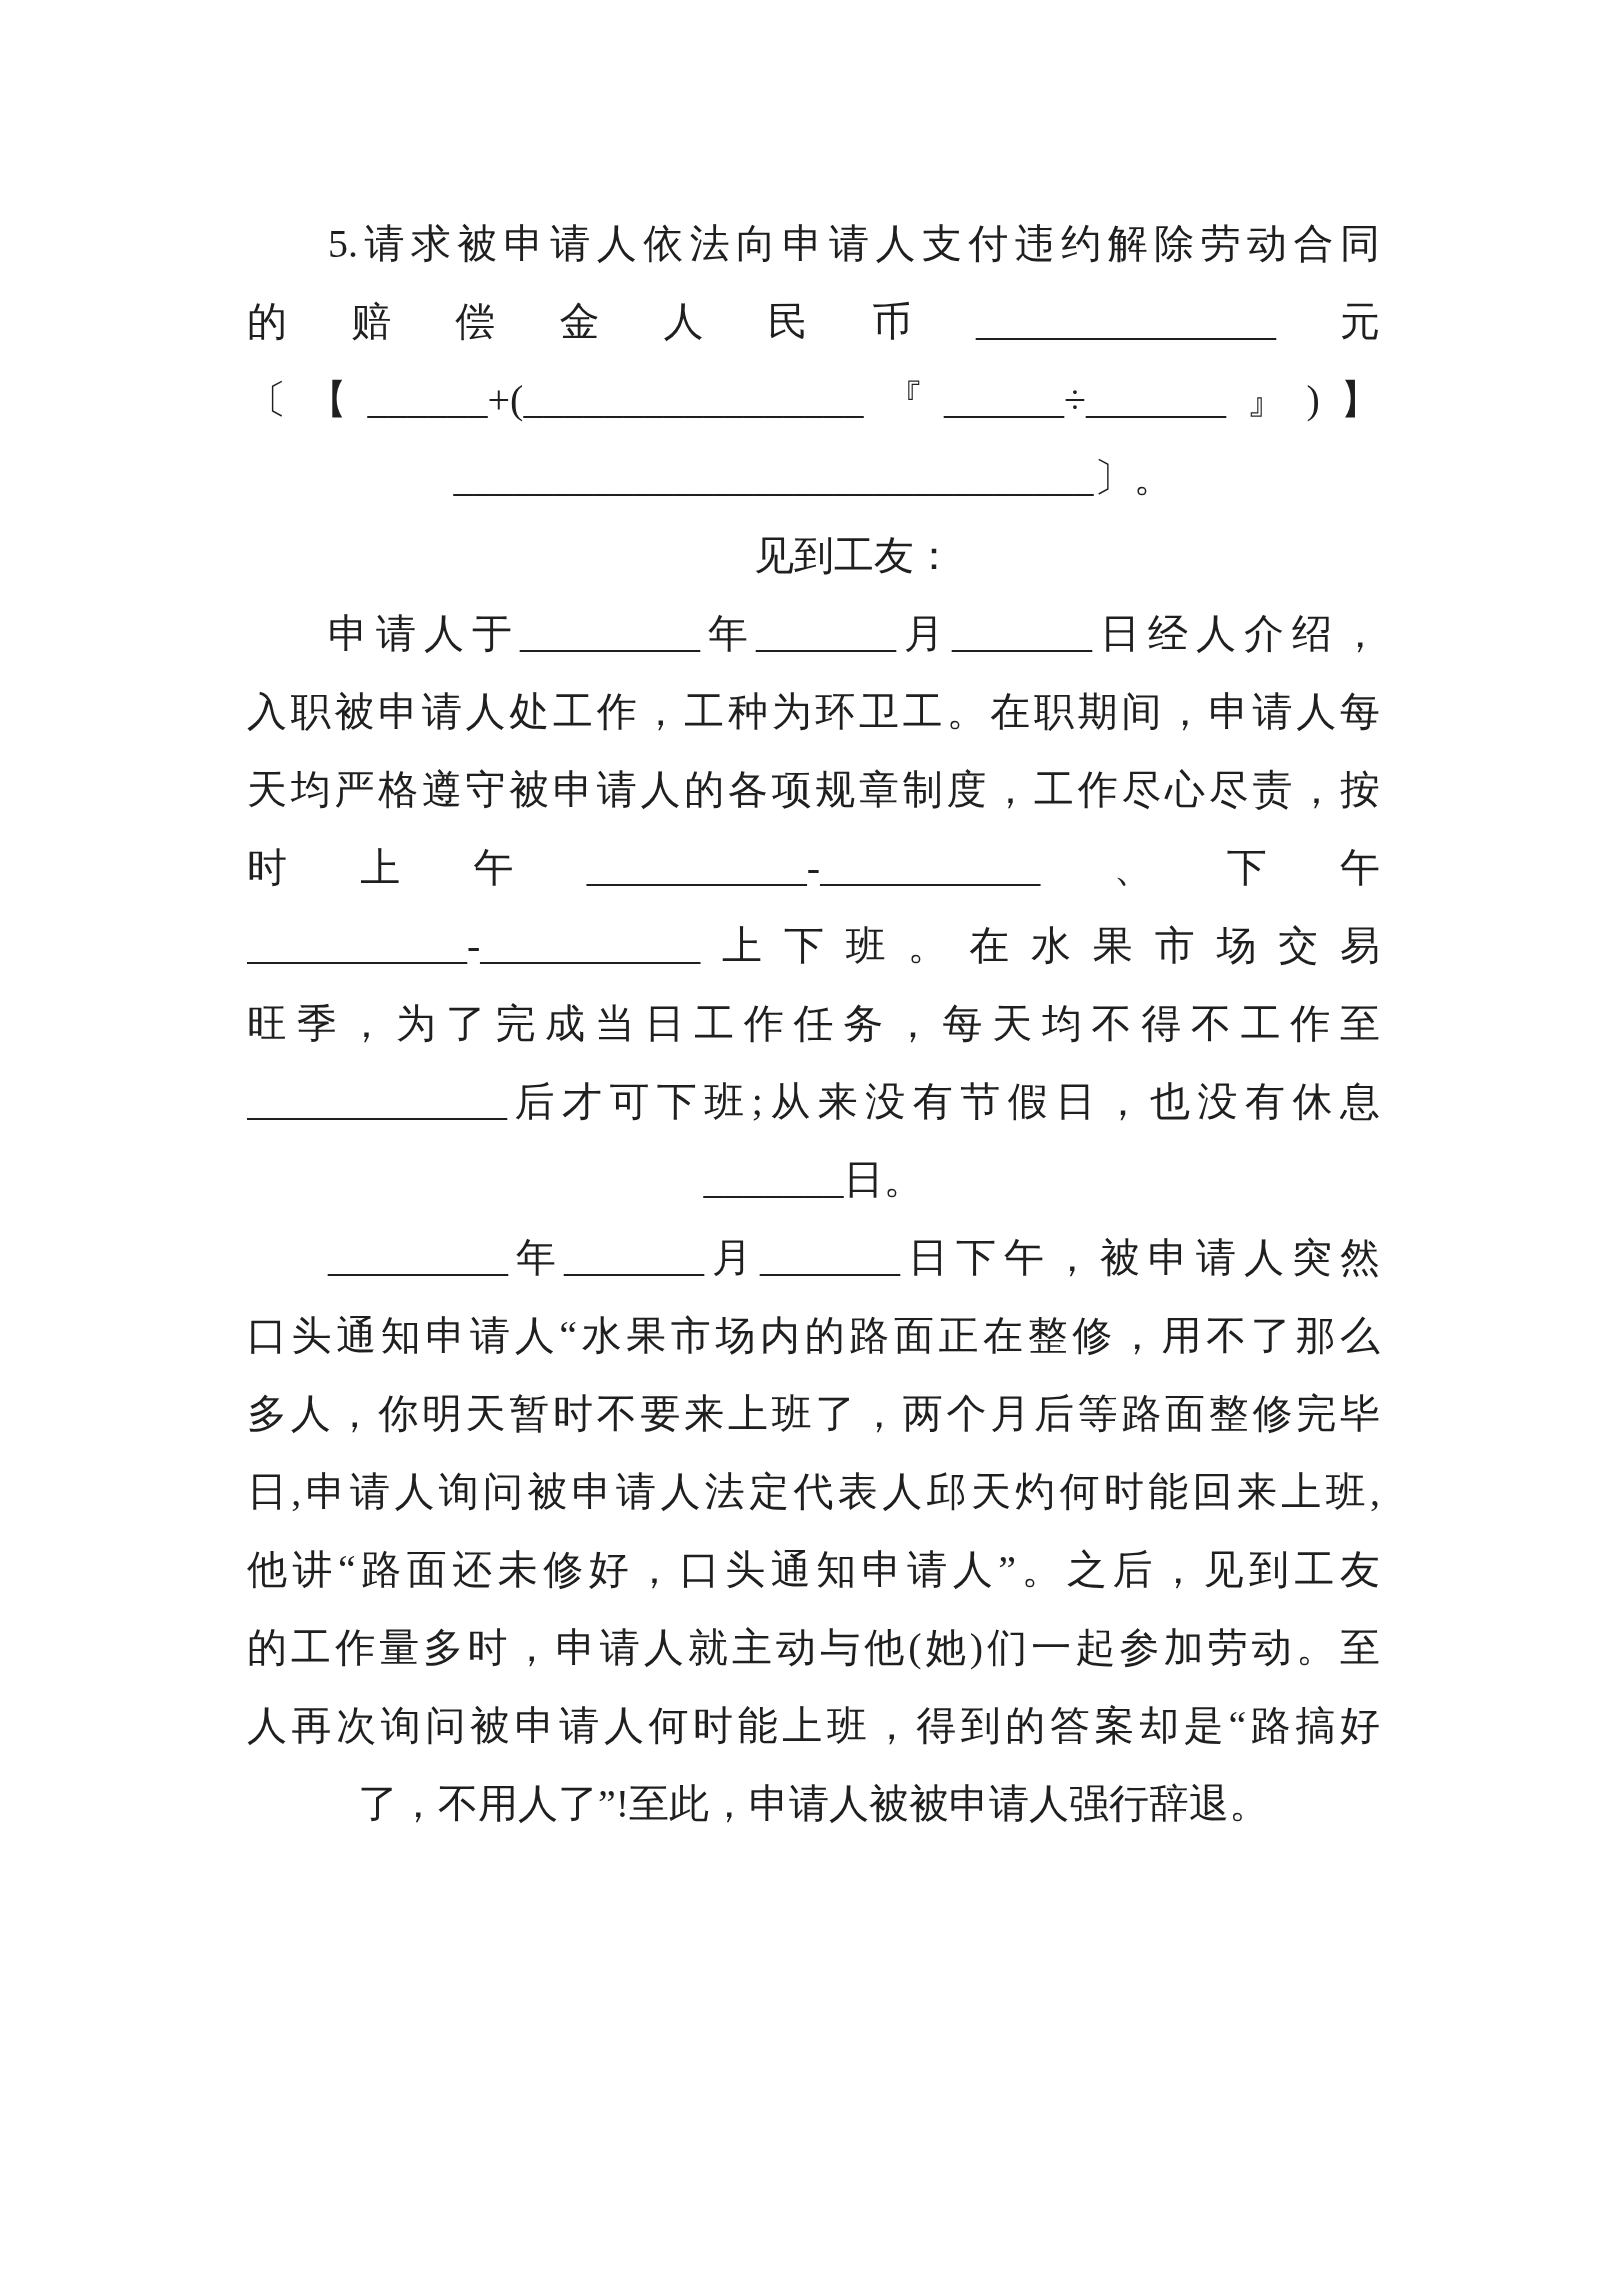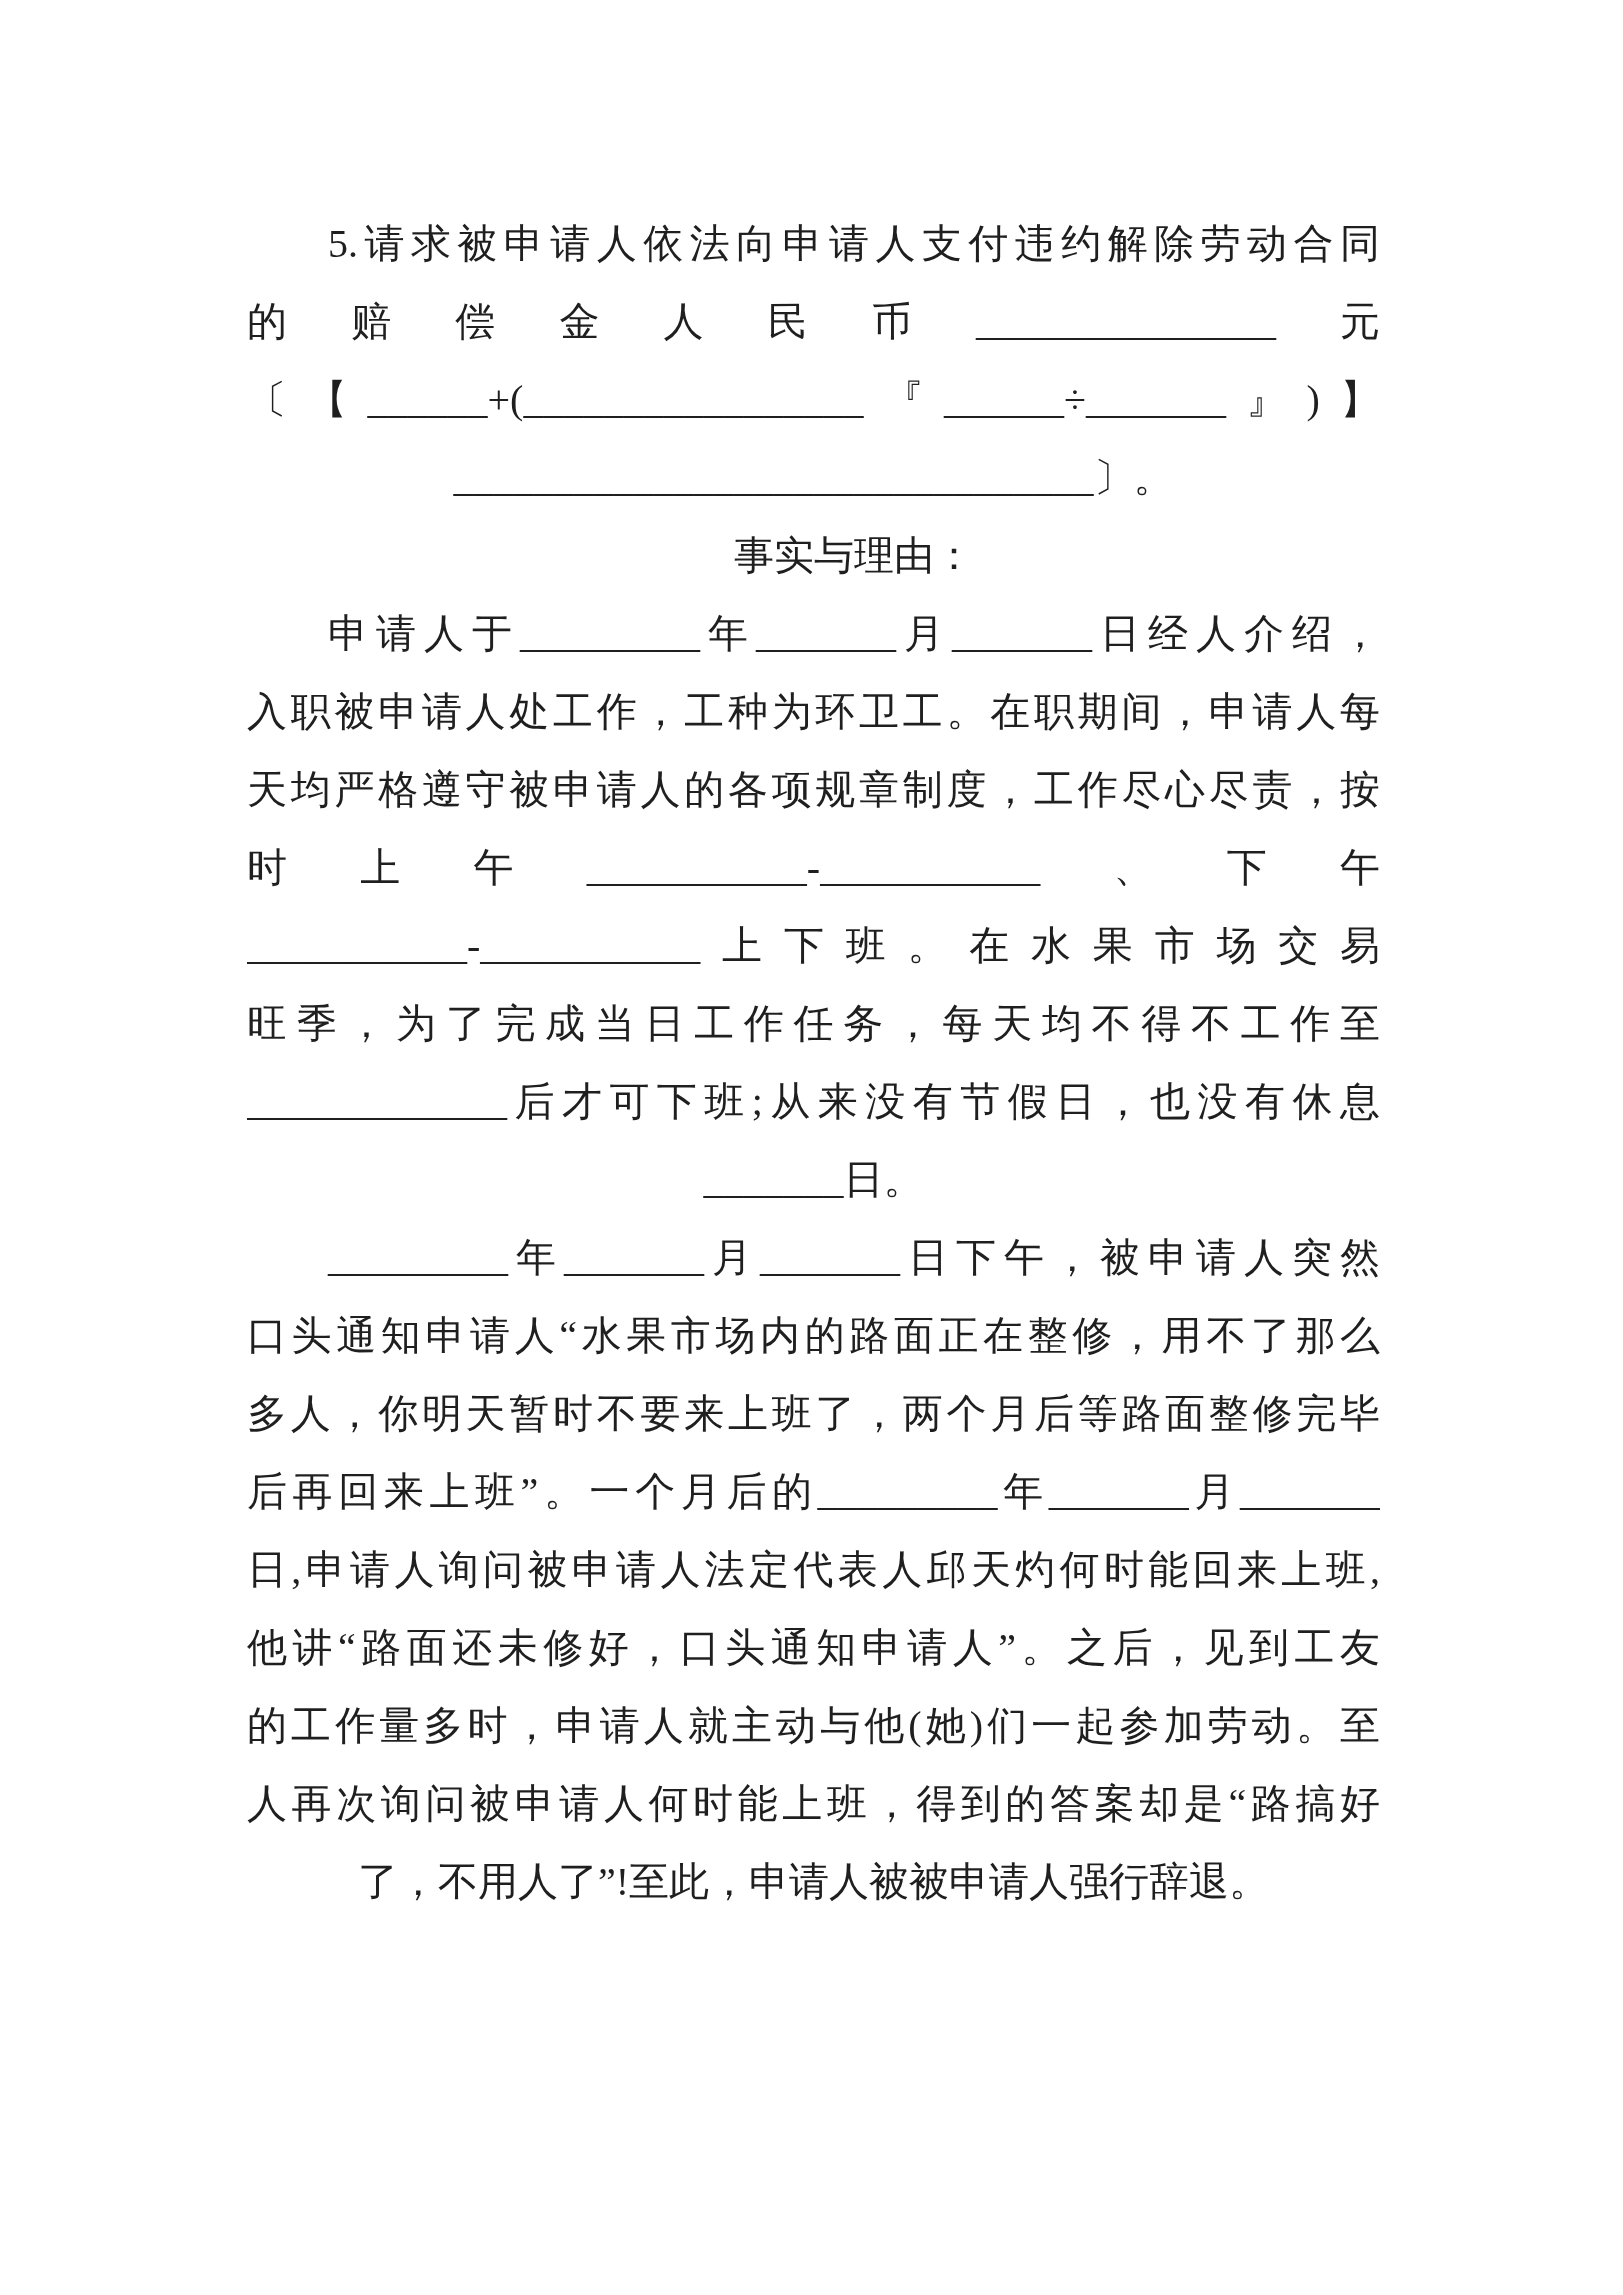--- a/index.html
+++ b/index.html
@@ -38,33 +38,32 @@
 </head>
 <body>
 
 <div class="page" style="background: rgb(255, 255, 255);">
   <div class="doc-body" style="color: rgb(31, 31, 31);">
 
   <div class="line justify indent">5.请求被申请人依法向申请人支付违约解除劳动合同</div>
       <div class="line justify">的赔偿金人民币_______________元</div>
       <div class="line justify">〔【______+(_________________『______÷_______』)】</div>
       <div class="line">________________________________〕。</div>
-      <div class="line indent">事实与理由：</div>
+      <div class="line indent">见到工友：</div>
       <div class="line justify indent">申请人于_________年_______月_______日经人介绍，</div>
       <div class="line justify">入职被申请人处工作，工种为环卫工。在职期间，申请人每</div>
       <div class="line justify">天均严格遵守被申请人的各项规章制度，工作尽心尽责，按</div>
       <div class="line justify">时上午___________-___________、下午</div>
       <div class="line justify">___________-___________上下班。在水果市场交易</div>
       <div class="line justify">旺季，为了完成当日工作任务，每天均不得不工作至</div>
       <div class="line justify">_____________后才可下班;从来没有节假日，也没有休息</div>
       <div class="line">_______日。</div>
       <div class="line justify indent">_________年_______月_______日下午，被申请人突然</div>
       <div class="line justify">口头通知申请人“水果市场内的路面正在整修，用不了那么</div>
       <div class="line justify">多人，你明天暂时不要来上班了，两个月后等路面整修完毕</div>
-      <div class="line justify">后再回来上班”。一个月后的_________年_______月_______</div>
       <div class="line justify">日,申请人询问被申请人法定代表人邱天灼何时能回来上班,</div>
       <div class="line justify">他讲“路面还未修好，口头通知申请人”。之后，见到工友</div>
       <div class="line justify">的工作量多时，申请人就主动与他(她)们一起参加劳动。至</div>
       <div class="line justify">人再次询问被申请人何时能上班，得到的答案却是“路搞好</div>
       <div class="line">了，不用人了”!至此，申请人被被申请人强行辞退。</div>
     </div>
 </div>
 
 
 </body></html>

